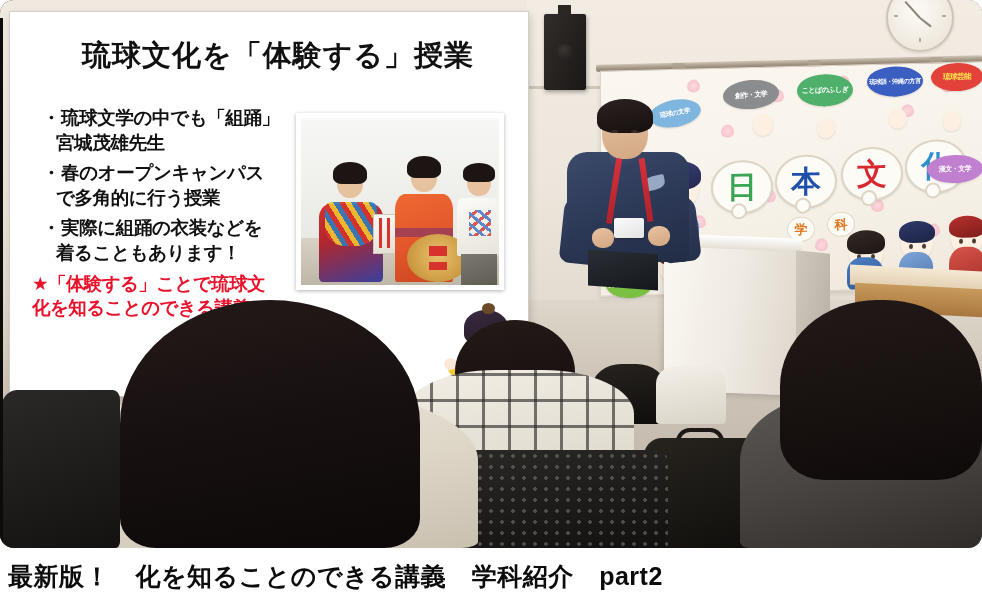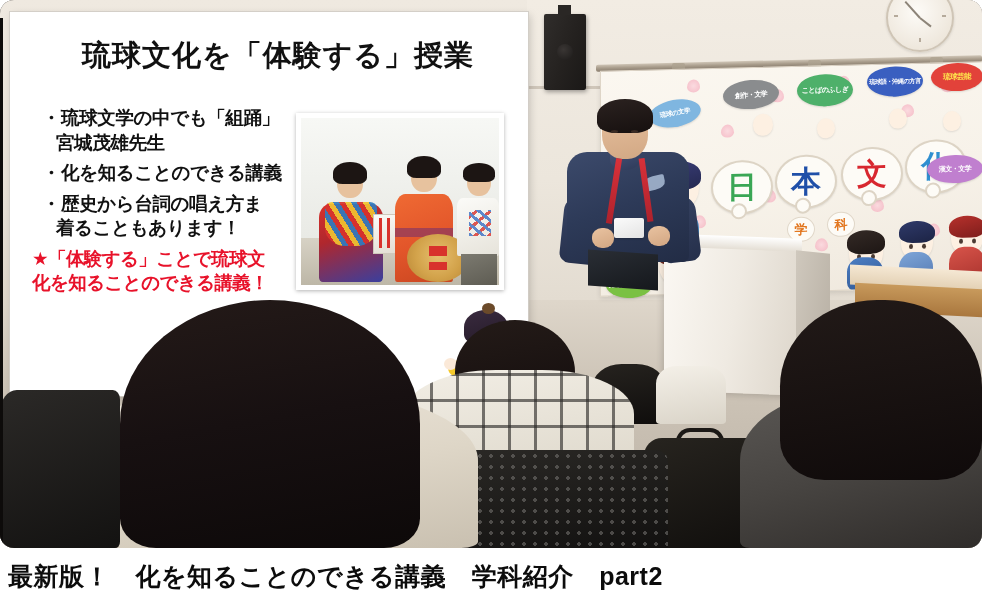--- a/index.html
+++ b/index.html
@@ -781,24 +781,25 @@
     <div id="slide-title">琉球文化を「体験する」授業</div>
 
     <div id="slide-body">
 
       <div class="bullets">
         <div class="bullet">
           <span class="b-mark">・</span><span>琉球文学の中でも「組踊」</span>
           <span class="b-cont">宮城茂雄先生</span>
         </div>
         <div class="bullet">
-          <span class="b-mark">・</span><span>化を知ることのできる講義</span>
+          <span class="b-mark">・</span><span>春のオープンキャンパス</span>
+          <span class="b-cont">で多角的に行う授業</span>
         </div>
         <div class="bullet">
-          <span class="b-mark">・</span><span>歴史から台詞の唱え方ま</span>
+          <span class="b-mark">・</span><span>実際に組踊の衣装などを</span>
           <span class="b-cont">着ることもあります！</span>
         </div>
       </div>
 
       <div class="red-note">
         <div>★「体験する」ことで琉球文</div>
         <div>化を知ることのできる講義！</div>
       </div>
     </div>
 

